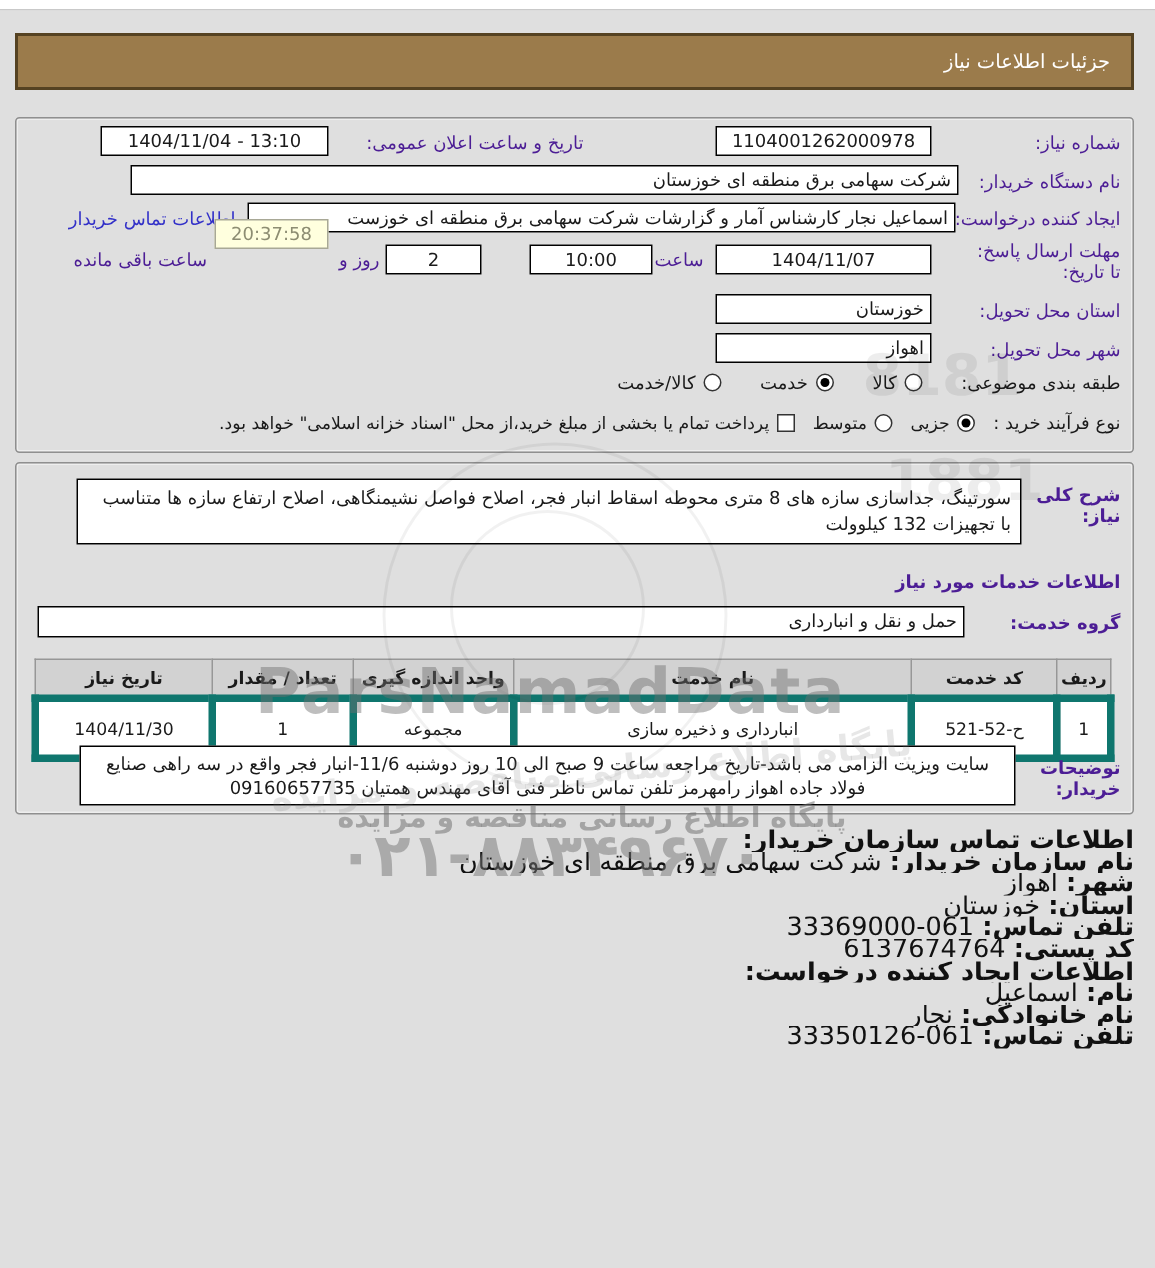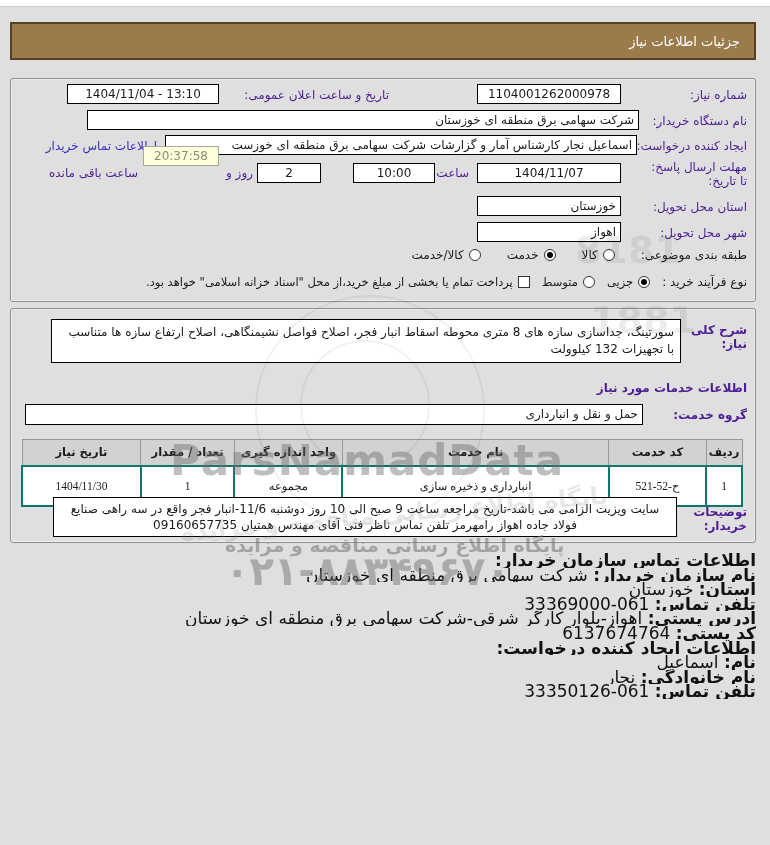--- a/index.html
+++ b/index.html
@@ -40,21 +40,21 @@
   .radio.checked::after { content:""; position:absolute; left:2px; top:2px; right:2px; bottom:2px; background:#000; border-radius:50%; }
   .checkbox { width:12px; height:12px; min-width:12px; border:1px solid #333; background:#fff; display:inline-block; }
 
   .textbox {
     position:absolute; background:#fff; border:1px solid #000;
     padding:4px 6px; line-height:17px; overflow:hidden;
   }
 
   .svc-table { position:absolute; border-collapse:collapse; font-size:11.5px; table-layout:fixed; }
   .svc-table th { background:#d2d2d2; border:1px solid #979797; font-weight:bold; height:26px; padding:0 2px; }
-  .svc-table td { background:#fff; border:2px solid #0f766e; height:40px; text-align:center; padding:0 2px; overflow:hidden; white-space:nowrap;font-family:Liberation Serif, serif; }
+  .svc-table td { background:#fff; border:5px solid #0f766e; height:40px; text-align:center; padding:0 2px; overflow:hidden; white-space:nowrap; }
 
   .contact { position:absolute; right:14px; top:553px; width:742px; font-size:17px; line-height:14.6px; text-align:right; color:#111; }
   .contact .line { white-space:nowrap; overflow:hidden; }
 
   .wm { position:absolute; pointer-events:none; color:rgba(118,118,118,0.5); }
   .wm-brand { left:170px; top:436px; font-size:42px; font-weight:bold; letter-spacing:1px; color:rgba(110,110,110,0.45); direction:ltr; }
   .wm-site  { left:225px; top:534px; font-size:19px; font-weight:bold; letter-spacing:2px; color:rgba(115,115,115,0.55); }
   .wm-site2 { left:180px; top:500px; font-size:24px; font-weight:bold; transform:rotate(-5deg); color:rgba(120,120,120,0.18); }
   .wm-phone { left:225px; top:548px; font-size:40px; font-weight:bold; color:rgba(118,118,118,0.5); direction:ltr; letter-spacing:3px; }
   .wm-circle { position:absolute; border:2px solid rgba(0,0,0,0.055); border-radius:50%; pointer-events:none; }
@@ -172,23 +172,23 @@
     </tbody>
   </table>
 
   <span class="lbl wrap b" style="right:8px; top:196px; width:70px;">توضیحات خریدار:</span>
   <div class="textbox" style="right:78px; top:188px; width:624px; height:40px; text-align:center; line-height:16px; padding:3px 6px;"><span>سایت ویزیت الزامی می باشد-تاریخ مراجعه ساعت 9 صبح الی 10 روز دوشنبه 11/6-انبار فجر واقع در سه راهی صنایع فولاد جاده اهواز رامهرمز تلفن تماس ناظر فنی آقای مهندس همتیان 09160657735</span></div>
 </div>
 
 <div class="contact">
   <div class="line"><span class="b">اطلاعات تماس سازمان خریدار:</span></div>
   <div class="line"><span class="b">نام سازمان خریدار:</span> <span>شرکت سهامی برق منطقه ای خوزستان</span></div>
+  <div class="line"><span class="b">شهر:</span> <span>اهواز</span></div>
   <div class="line"><span class="b">استان:</span> <span>خوزستان</span></div>
   <div class="line"><span class="b">تلفن تماس:</span> <span class="ltr">33369000-061</span></div>
-  <div class="line"><span class="b">آدرس پستی:</span> <span>اهواز-بلوار کارگر شرقی-شرکت سهامی برق منطقه ای خوزستان</span></div>
   <div class="line"><span class="b">کد پستی:</span> <span class="ltr">6137674764</span></div>
   <div class="line"><span class="b">اطلاعات ایجاد کننده درخواست:</span></div>
   <div class="line"><span class="b">نام:</span> <span>اسماعیل</span></div>
   <div class="line"><span class="b">نام خانوادگی:</span> <span>نجار</span></div>
   <div class="line"><span class="b">تلفن تماس:</span> <span class="ltr">33350126-061</span></div>
 </div>
 
 <div class="wm-circle" style="left:255px; top:295px; width:230px; height:230px;"></div>
 <div class="wm-circle" style="left:300px; top:340px; width:130px; height:130px;"></div>
 <div class="wm-num" style="left:575px; top:228px;">8181</div>

